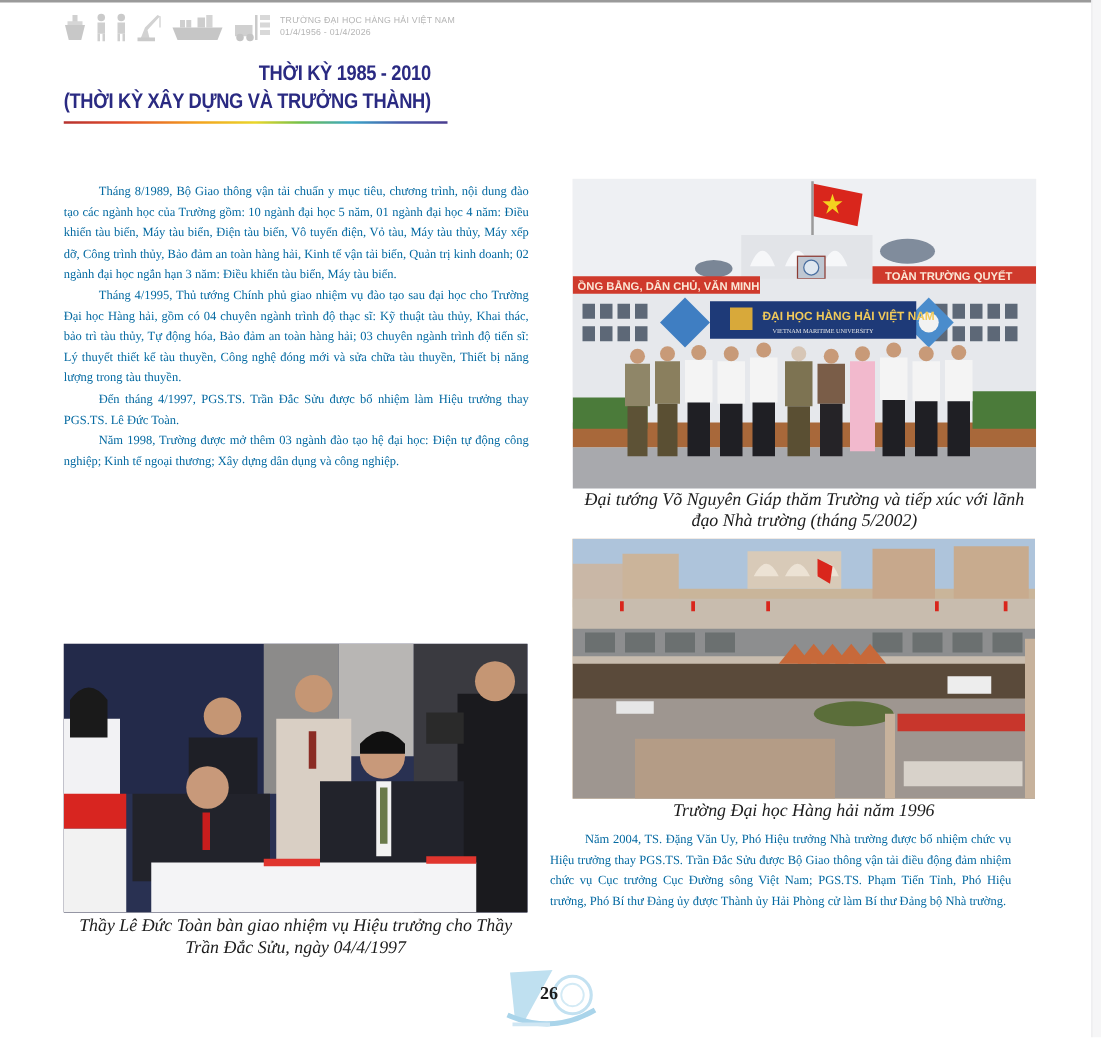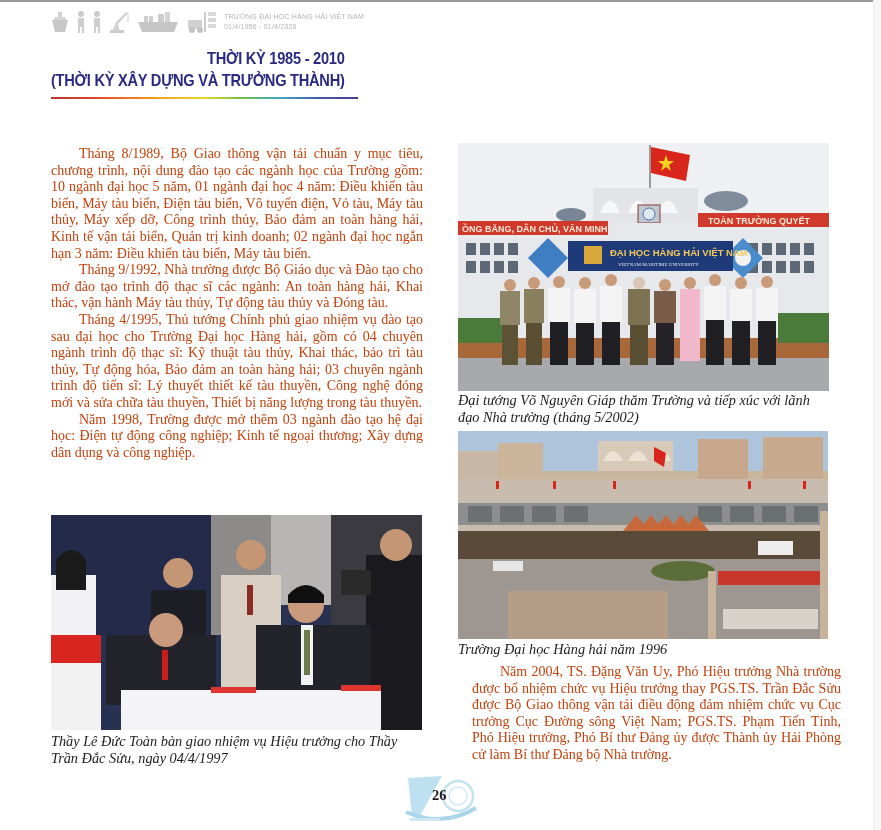--- a/index.html
+++ b/index.html
@@ -14,28 +14,28 @@
   .header-icons svg { display: block; }
   .header-text { position: absolute; left: 224px; top: 12px; font-family: "Liberation Sans", sans-serif; font-size: 7px; color: #b4b4b4; line-height: 10px; letter-spacing: 0.2px; }
 
   
   .title-block { position: absolute; left: 51px; top: 48px; text-align: right; }
   .title-line { font-family: "Liberation Sans", sans-serif; font-weight: bold; font-size: 17px; color: #2a2a82; line-height: 22px; letter-spacing: -0.3px; transform: scaleX(0.86); transform-origin: left; white-space: nowrap; }
   .title-rule { position: absolute; left: 51px; top: 97px; width: 307px; height: 2px;
     background: linear-gradient(90deg, #b5322f 0%, #e04a2a 15%, #f3a21e 35%, #e9d62a 50%, #6fbf4a 62%, #3aa6c9 75%, #4857a8 88%, #4a3d8f 100%); }
 
   
-  .para-block { position: absolute; font-size: 14px; line-height: 16.6px; text-align: justify; color: #c2410c; }
+  .para-block { position: absolute; font-size: 10px; line-height: 16.6px; text-align: justify; color: #0369a1; }
   .para-block p { text-indent: 28px; }
   .left-text { left: 51px; top: 146px; width: 372px; }
-  .right-text { left: 472px; top: 664px; width: 369px; }
+  .right-text { left: 440px; top: 664px; width: 369px; }
 
   
   .photo { position: absolute; overflow: hidden; }
-  .caption { position: absolute; font-style: italic; font-size: 14.3px; line-height: 16.5px; text-align: left; color: #1c1c1c; }
+  .caption { position: absolute; font-style: italic; font-size: 14.3px; line-height: 16.5px; text-align: center; color: #1c1c1c; }
 
   .photo1 { left: 458px; top: 143px; width: 371px; height: 248px; background: #f1f2f4; }
   .photo2 { left: 458px; top: 431px; width: 370px; height: 208px; background: #c9b59a; }
   .photo3 { left: 51px; top: 515px; width: 371px; height: 215px; background: #2c2f4a; }
 
   
   .page-logo { position: absolute; left: 402px; top: 772px; width: 80px; height: 54px; }
   .page-number { position: absolute; left: 432px; top: 787px; font-size: 14.5px; font-weight: bold; color: #1c1c1c; }
 </style>
 </head>
@@ -90,22 +90,22 @@
 </div>
 
 <div class="title-block">
   <div class="title-line">THỜI KỲ 1985 - 2010</div>
   <div class="title-line">(THỜI KỲ XÂY DỰNG VÀ TRƯỞNG THÀNH)</div>
 </div>
 <div class="title-rule"></div>
 
 <div class="para-block left-text">
   <p>Tháng 8/1989, Bộ Giao thông vận tải chuẩn y mục tiêu, chương trình, nội dung đào tạo các ngành học của Trường gồm: 10 ngành đại học 5 năm, 01 ngành đại học 4 năm: Điều khiển tàu biển, Máy tàu biển, Điện tàu biển, Vô tuyến điện, Vỏ tàu, Máy tàu thủy, Máy xếp dỡ, Công trình thủy, Bảo đảm an toàn hàng hải, Kinh tế vận tải biển, Quản trị kinh doanh; 02 ngành đại học ngắn hạn 3 năm: Điều khiển tàu biển, Máy tàu biển.</p>
-  <p>Tháng 9/1992, Nhà trường được Bộ Giáo dục và Đào tạo cho mở đào tạo trình độ thạc sĩ các ngành: An toàn hàng hải, Khai thác, vận hành Máy tàu thủy, Tự động tàu thủy và Đóng tàu.</p>
   <p>Tháng 4/1995, Thủ tướng Chính phủ giao nhiệm vụ đào tạo sau đại học cho Trường Đại học Hàng hải, gồm có 04 chuyên ngành trình độ thạc sĩ: Kỹ thuật tàu thủy, Khai thác, bảo trì tàu thủy, Tự động hóa, Bảo đảm an toàn hàng hải; 03 chuyên ngành trình độ tiến sĩ: Lý thuyết thiết kế tàu thuyền, Công nghệ đóng mới và sửa chữa tàu thuyền, Thiết bị năng lượng trong tàu thuyền.</p>
+  <p>Đến tháng 4/1997, PGS.TS. Trần Đắc Sửu được bổ nhiệm làm Hiệu trưởng thay PGS.TS. Lê Đức Toàn.</p>
   <p>Năm 1998, Trường được mở thêm 03 ngành đào tạo hệ đại học: Điện tự động công nghiệp; Kinh tế ngoại thương; Xây dựng dân dụng và công nghiệp.</p>
 </div>
 
 <div class="photo photo1">
   <svg width="371" height="248" viewBox="0 0 371 248">
     <rect x="0" y="0" width="371" height="248" fill="#eef0f3"></rect>
 
     <line x1="192" y1="2" x2="192" y2="68" stroke="#9a9a9a" stroke-width="2"></line>
     <path d="M193 4 L232 12 L228 38 L193 30 Z" fill="#d9261c"></path>
     <polygon points="208,12 210,18 216,18 211,22 213,28 208,24 203,28 205,22 200,18 206,18" fill="#f4d21f"></polygon>

